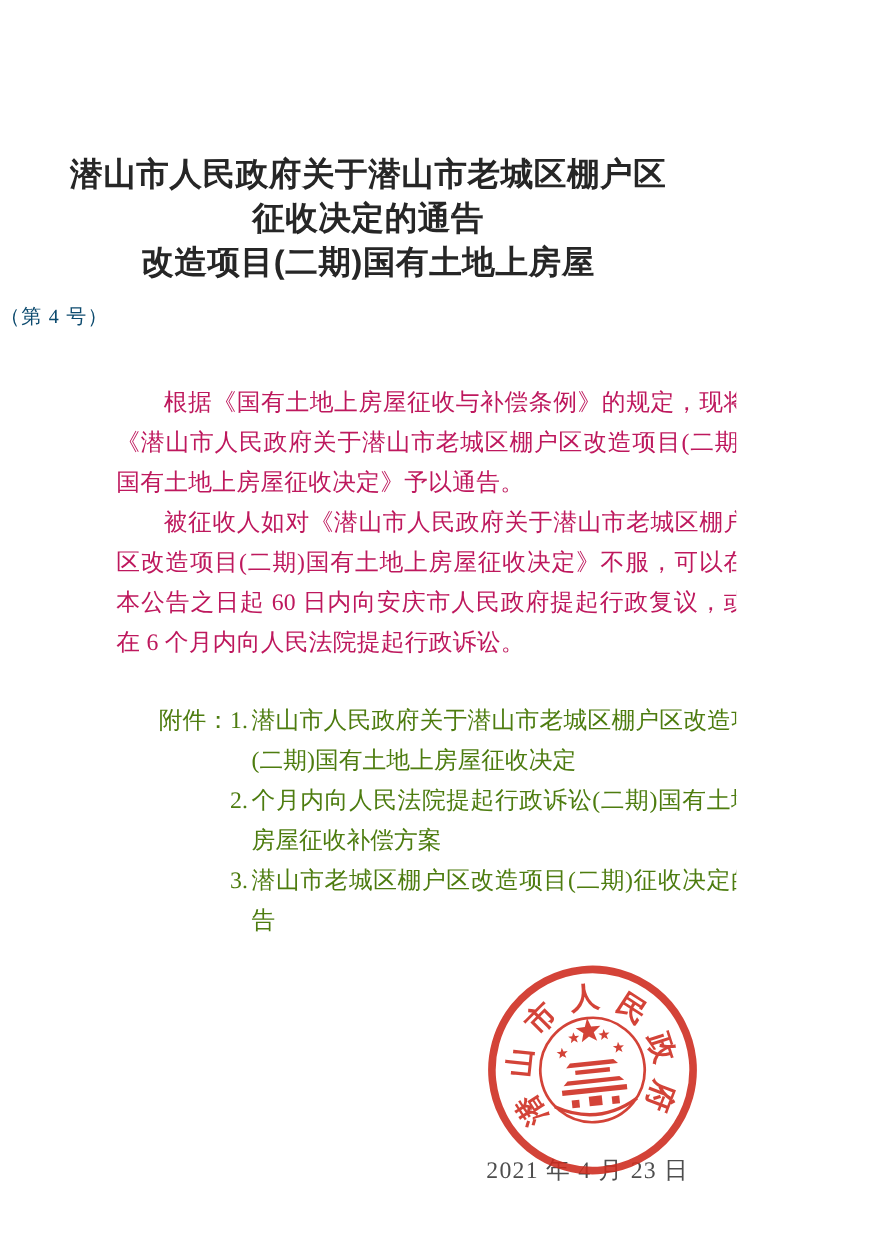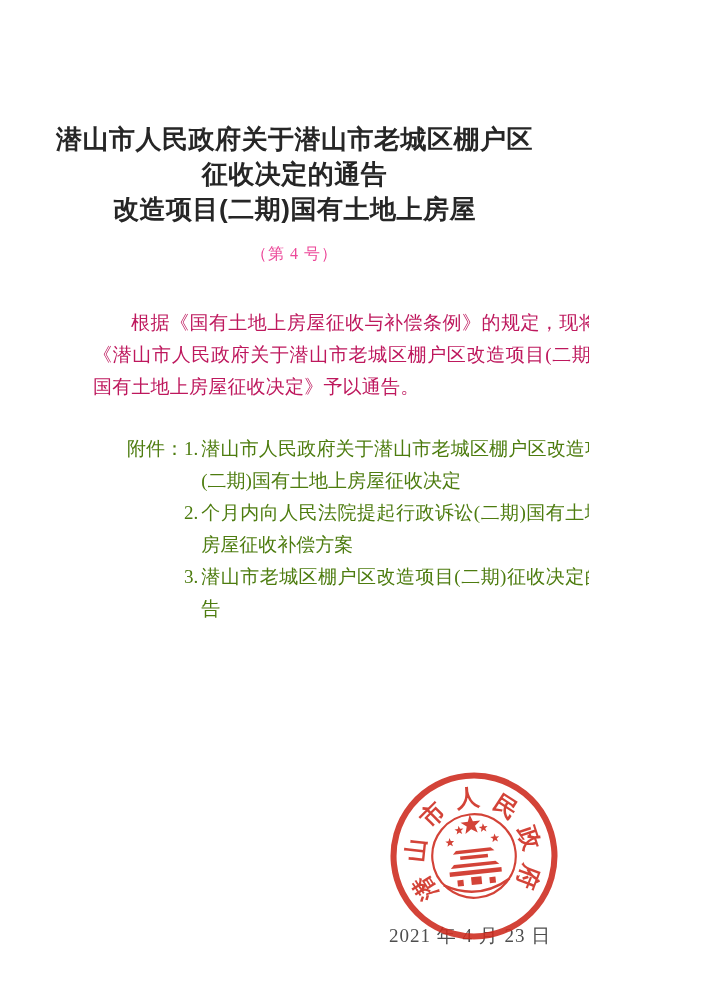--- a/index.html
+++ b/index.html
@@ -19,24 +19,24 @@
     text-align: center;
     font-family: "Liberation Sans", sans-serif;
     font-weight: 700;
     font-size: 26px;
     line-height: 35px;
     color: #262626;
     letter-spacing: 0.5px;
   }
   .doc-number {
     margin-top: 14px;
-    text-align: center;
+    text-align: left;
     font-size: 16px;
     line-height: 26px;
-    color: #ec4899;
+    color: #0c4a6e;
     letter-spacing: 1px;
   }
   
   .body-text {
     margin: 40px 0 0 93px;
     width: 505px;
     font-size: 19px;
     line-height: 32px;
     color: #be185d;
     letter-spacing: 0.2px;
@@ -95,20 +95,21 @@
   <div class="title">
     <div>潜山市人民政府关于潜山市老城区棚户区</div>
     <div>征收决定的通告</div>
     <div>改造项目(二期)国有土地上房屋</div>
   </div>
 
   <div class="doc-number">（第 4 号）</div>
 
   <div class="body-text">
     <p>根据《国有土地上房屋征收与补偿条例》的规定，现将《潜山市人民政府关于潜山市老城区棚户区改造项目(二期)国有土地上房屋征收决定》予以通告。</p>
+    <p>被征收人如对《潜山市人民政府关于潜山市老城区棚户区改造项目(二期)国有土地上房屋征收决定》不服，可以在本公告之日起 60 日内向安庆市人民政府提起行政复议，或在 6 个月内向人民法院提起行政诉讼。</p>
   </div>
 
   <div class="attachments">
     <div class="att-label">附件：</div>
     <div class="att-items">
       <div class="att-item">
         <span class="att-num">1.</span>
         <span class="att-text">潜山市人民政府关于潜山市老城区棚户区改造项目(二期)国有土地上房屋征收决定</span>
       </div>
       <div class="att-item">

